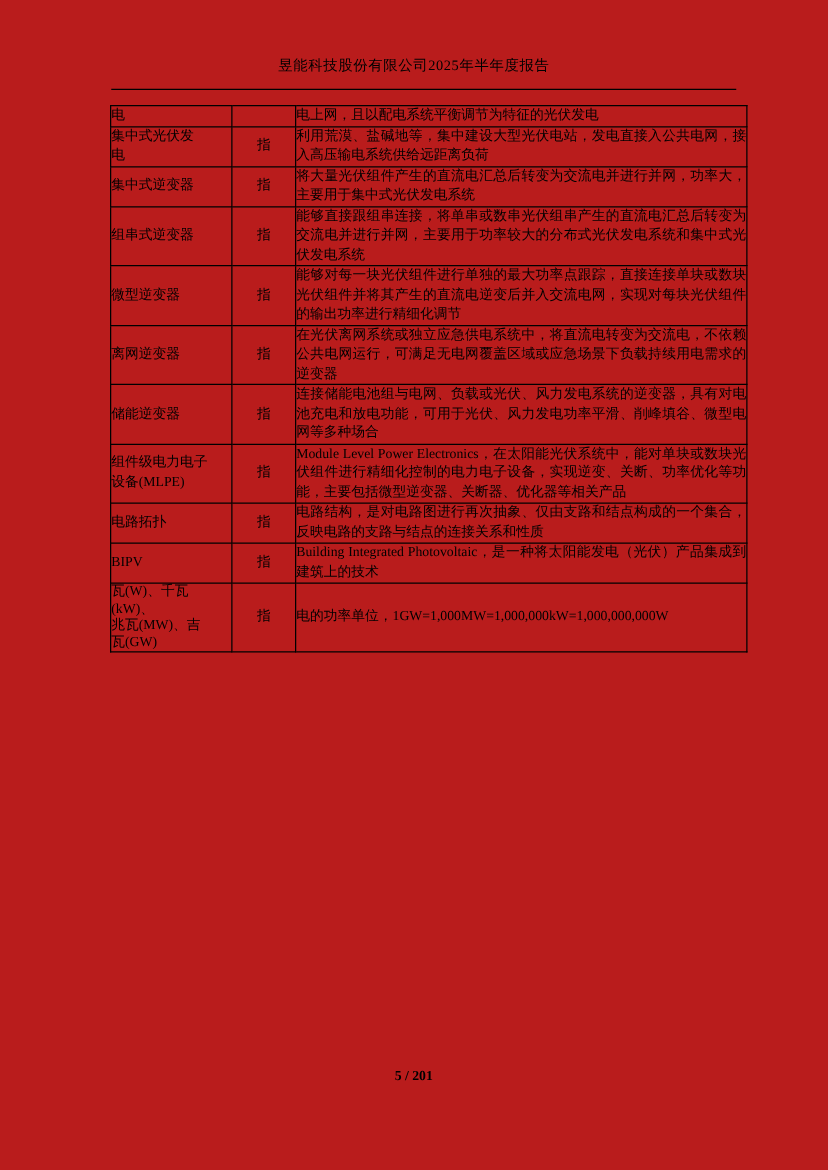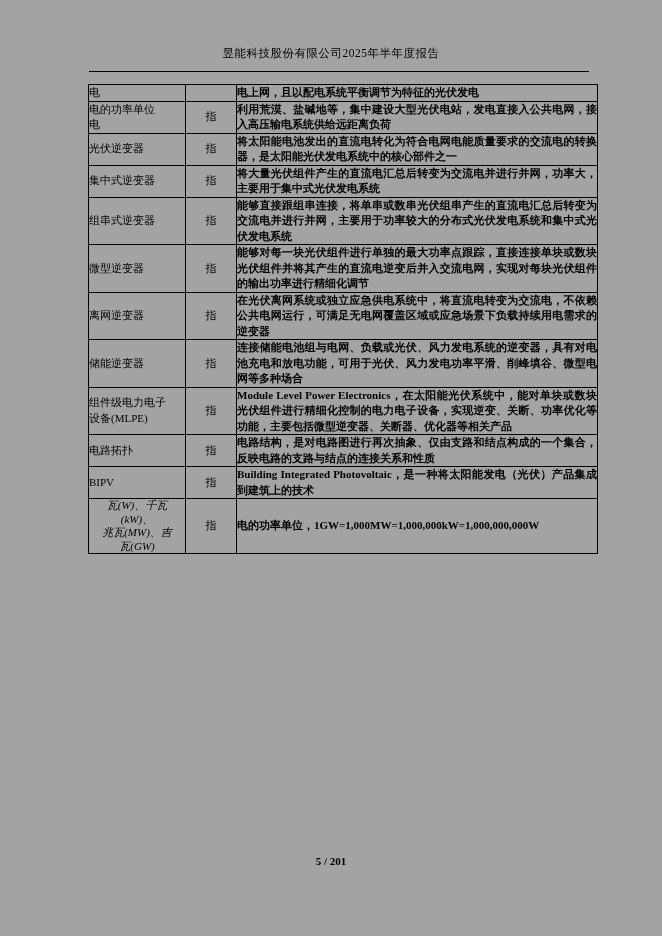--- a/index.html
+++ b/index.html
@@ -1,20 +1,20 @@
 <!DOCTYPE html>
 <html><head>
 <meta charset="utf-8">
 <style>
   html,body{margin:0;padding:0;background:#fff;}
   .page{
     position:relative;
     width:662px;
     height:936px;
-    background:#a3a3a3;
+    background:#b91c1c;
     color:#000;
     font-family:"Liberation Serif","DejaVu Serif",serif;
     overflow:hidden;
   }
   .header-title{
     position:absolute;
     top:46px;
     left:0;
     width:662px;
     text-align:center;
@@ -53,26 +53,24 @@
     white-space:pre-line;
     text-align:left;
   }
   td.zhi{
     text-align:center;
   }
   td.def{
     text-align:justify;
     text-justify:inter-ideograph;
     padding:0 5px;
-    font-weight:bold;
   }
   tr.units td.term{
-    text-align:center;
+    text-align:left;
     line-height:13.5px;
-    font-style:italic;
   }
   .footer{
     position:absolute;
     top:855px;
     left:0;
     width:662px;
     text-align:center;
     font-size:11px;
     font-weight:bold;
   }
@@ -92,29 +90,24 @@
       <col class="c-zhi">
       <col class="c-def">
     </colgroup>
     <tbody id="glossary-body">
         <tr>
           <td class="term">电</td>
           <td class="zhi"></td>
           <td class="def">电上网，且以配电系统平衡调节为特征的光伏发电</td>
         </tr>
         <tr>
-          <td class="term">电的功率单位
+          <td class="term">集中式光伏发
 电</td>
           <td class="zhi">指</td>
           <td class="def">利用荒漠、盐碱地等，集中建设大型光伏电站，发电直接入公共电网，接入高压输电系统供给远距离负荷</td>
-        </tr>
-        <tr>
-          <td class="term">光伏逆变器</td>
-          <td class="zhi">指</td>
-          <td class="def">将太阳能电池发出的直流电转化为符合电网电能质量要求的交流电的转换器，是太阳能光伏发电系统中的核心部件之一</td>
         </tr>
         <tr>
           <td class="term">集中式逆变器</td>
           <td class="zhi">指</td>
           <td class="def">将大量光伏组件产生的直流电汇总后转变为交流电并进行并网，功率大，主要用于集中式光伏发电系统</td>
         </tr>
         <tr>
           <td class="term">组串式逆变器</td>
           <td class="zhi">指</td>
           <td class="def">能够直接跟组串连接，将单串或数串光伏组串产生的直流电汇总后转变为交流电并进行并网，主要用于功率较大的分布式光伏发电系统和集中式光伏发电系统</td>

